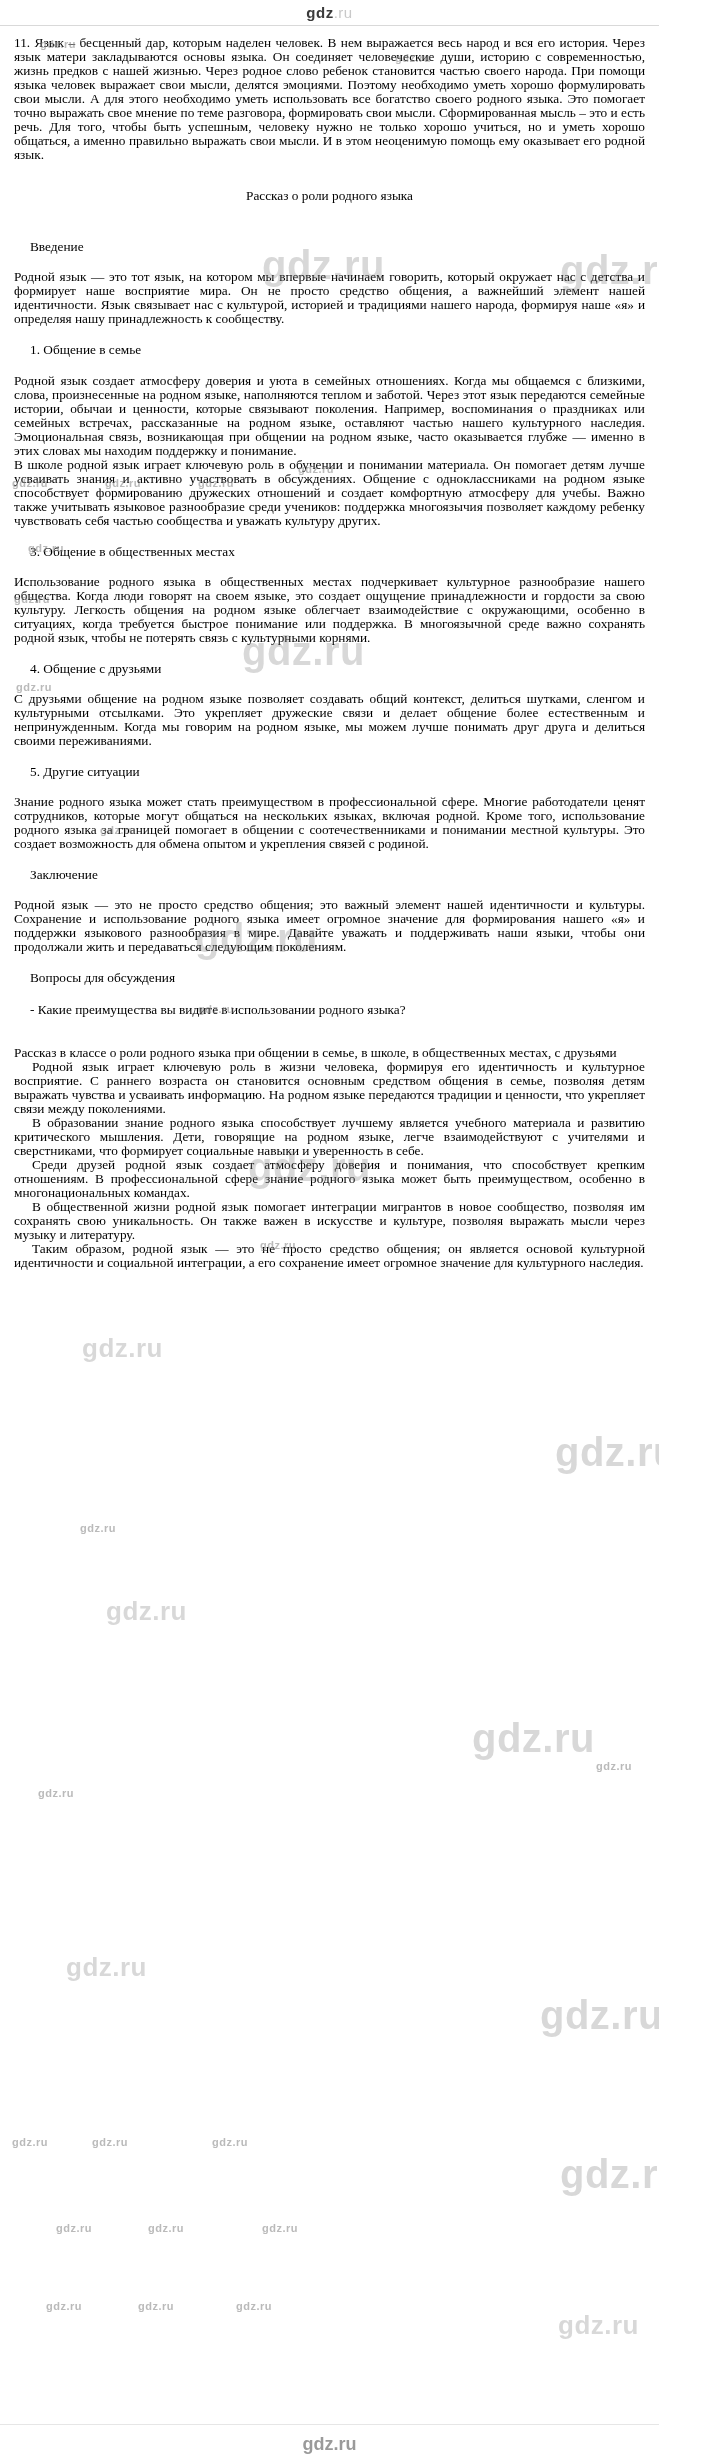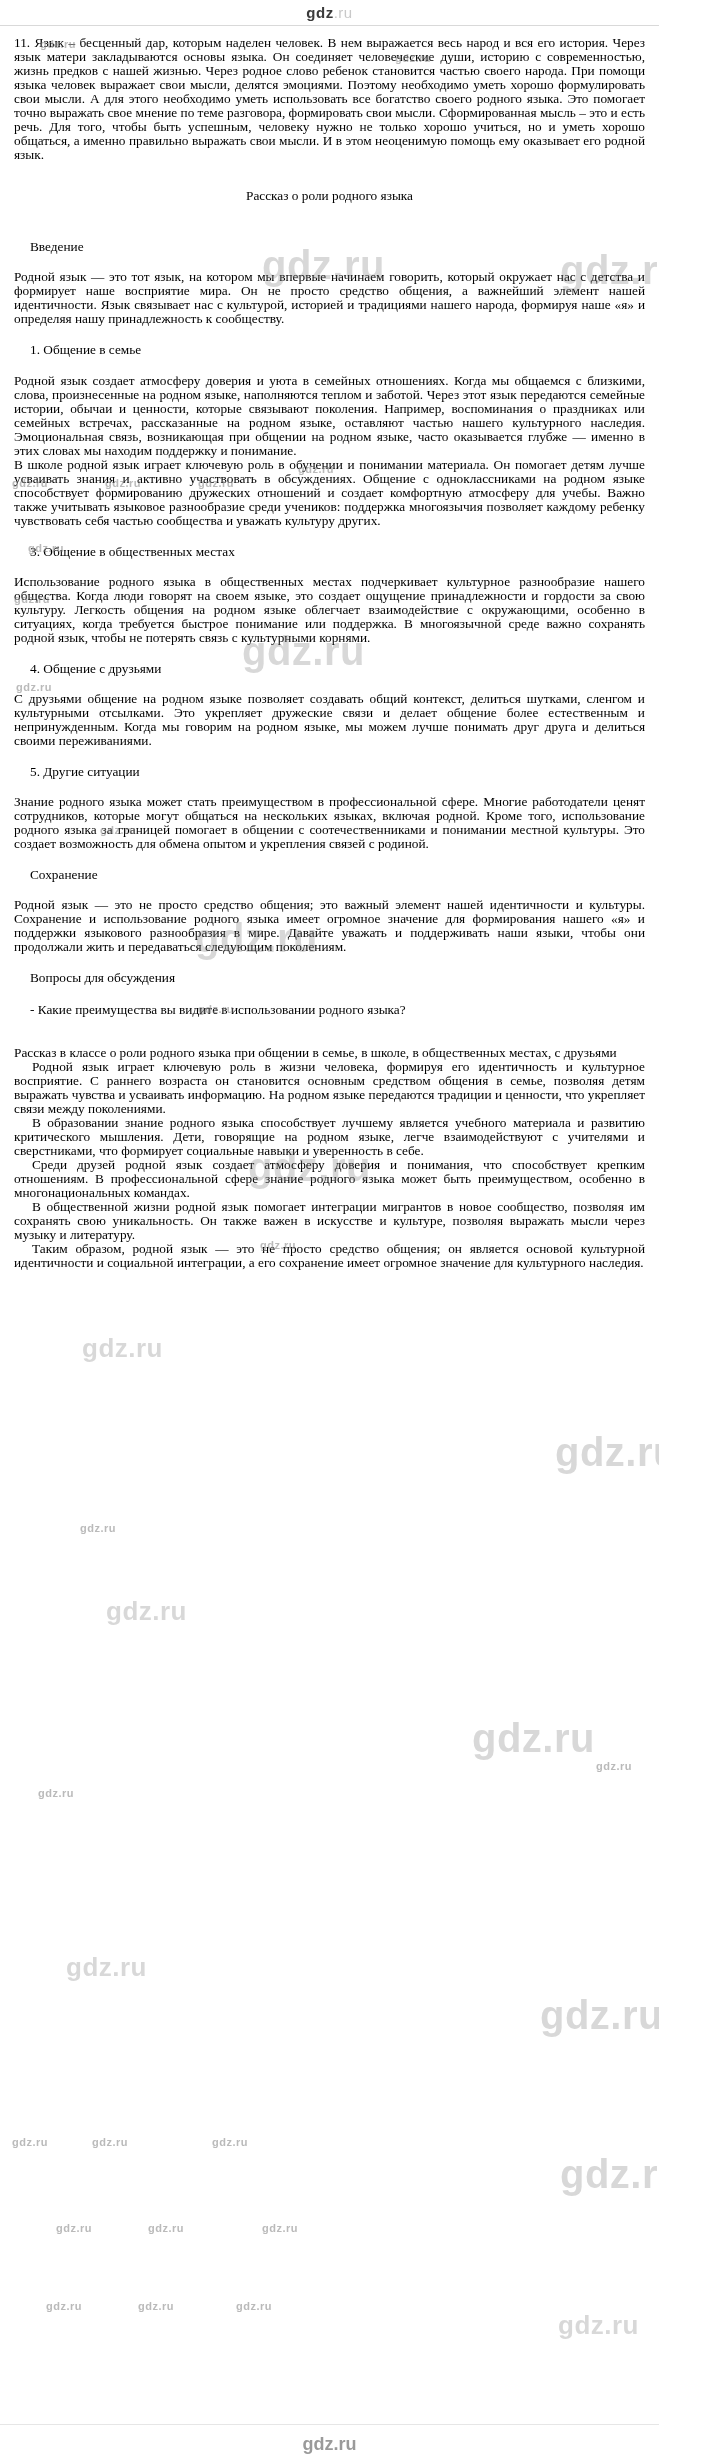--- a/index.html
+++ b/index.html
@@ -139,21 +139,21 @@
 
     <p class="sec">3. Общение в общественных местах</p>
     <p>Использование родного языка в общественных местах подчеркивает культурное разнообразие нашего общества. Когда люди говорят на своем языке, это создает ощущение принадлежности и гордости за свою культуру. Легкость общения на родном языке облегчает взаимодействие с окружающими, особенно в ситуациях, когда требуется быстрое понимание или поддержка. В многоязычной среде важно сохранять родной язык, чтобы не потерять связь с культурными корнями.</p>
 
     <p class="sec">4. Общение с друзьями</p>
     <p>С друзьями общение на родном языке позволяет создавать общий контекст, делиться шутками, сленгом и культурными отсылками. Это укрепляет дружеские связи и делает общение более естественным и непринужденным. Когда мы говорим на родном языке, мы можем лучше понимать друг друга и делиться своими переживаниями.</p>
 
     <p class="sec">5. Другие ситуации</p>
     <p>Знание родного языка может стать преимуществом в профессиональной сфере. Многие работодатели ценят сотрудников, которые могут общаться на нескольких языках, включая родной. Кроме того, использование родного языка за границей помогает в общении с соотечественниками и понимании местной культуры. Это создает возможность для обмена опытом и укрепления связей с родиной.</p>
 
-    <p class="sec">Сохранение</p>
+    <p class="sec">Заключение</p>
     <p>Родной язык — это не просто средство общения; это важный элемент нашей идентичности и культуры. Сохранение и использование родного языка имеет огромное значение для формирования нашего «я» и поддержки языкового разнообразия в мире. Давайте уважать и поддерживать наши языки, чтобы они продолжали жить и передаваться следующим поколениям.</p>
 
     <p class="sec">Вопросы для обсуждения</p>
     <p class="sec">- Какие преимущества вы видите в использовании родного языка?</p>
 
     <div class="blank"></div>
 
     <p>Рассказ в классе о роли родного языка при общении в семье, в школе, в общественных местах, с друзьями</p>
     <p class="indent">Родной язык играет ключевую роль в жизни человека, формируя его идентичность и культурное восприятие. С раннего возраста он становится основным средством общения в семье, позволяя детям выражать чувства и усваивать информацию. На родном языке передаются традиции и ценности, что укрепляет связи между поколениями.</p>
     <p class="indent">В образовании знание родного языка способствует лучшему является учебного материала и развитию критического мышления. Дети, говорящие на родном языке, легче взаимодействуют с учителями и сверстниками, что формирует социальные навыки и уверенность в себе.</p>

